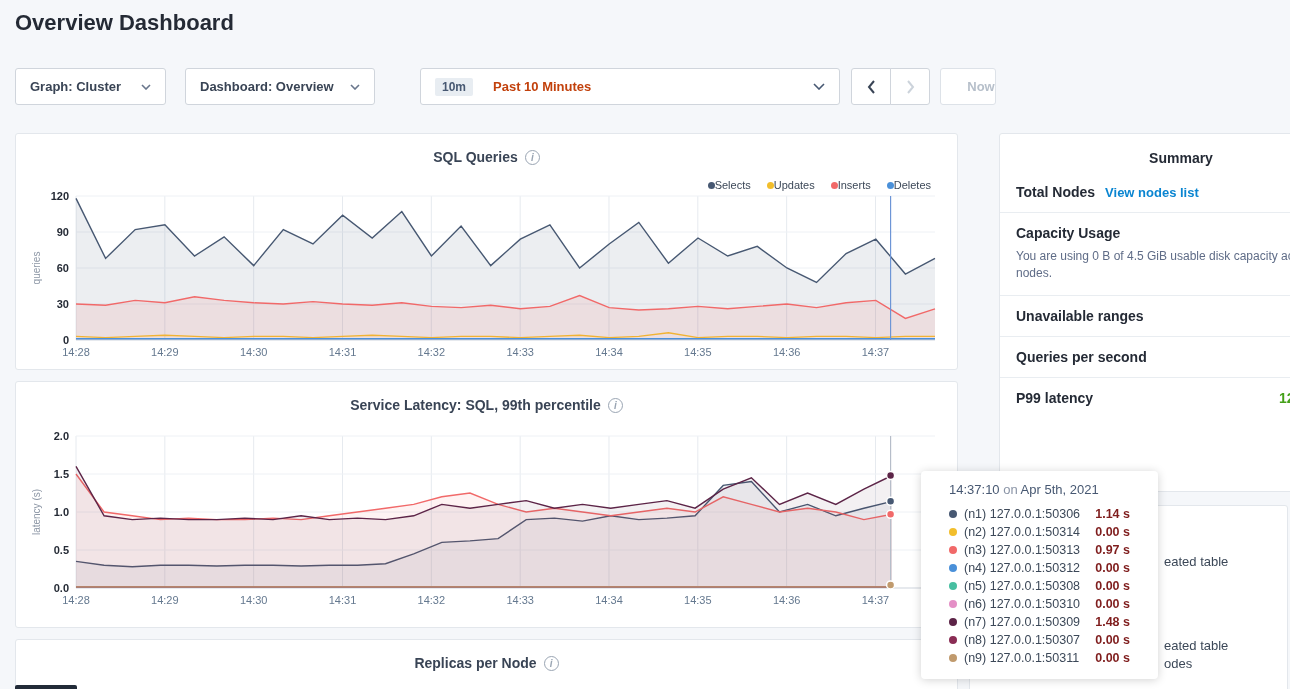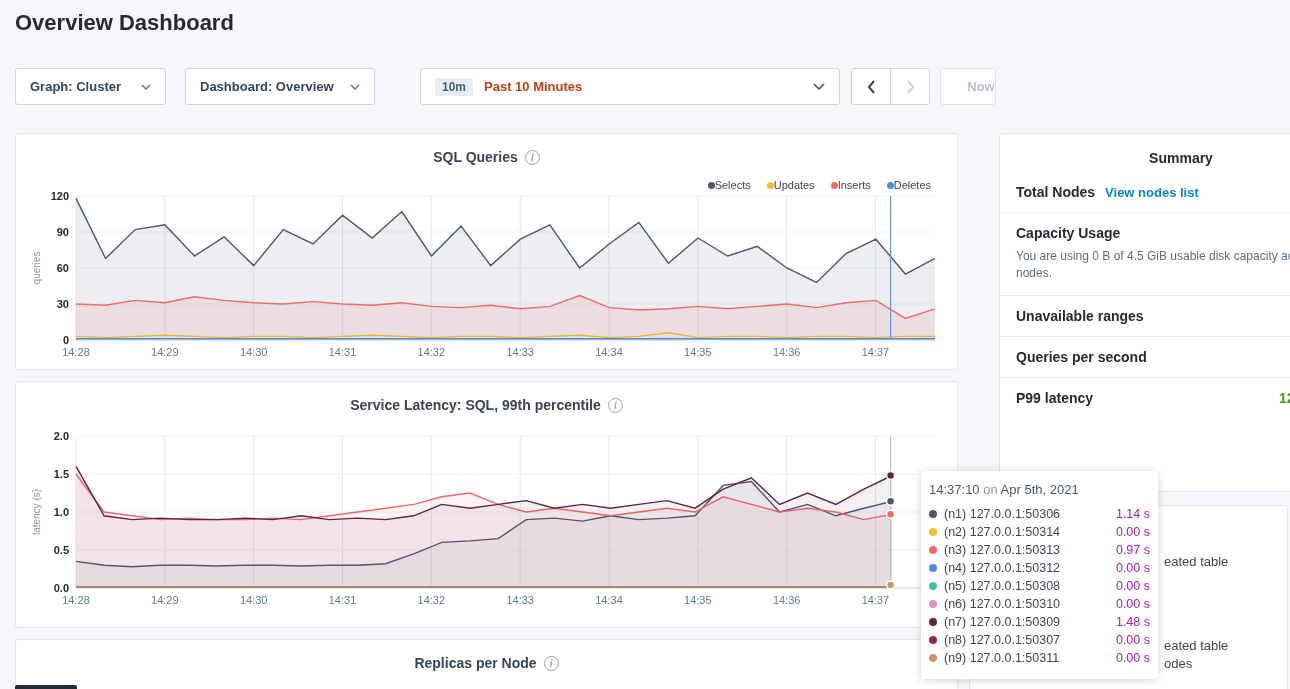--- a/index.html
+++ b/index.html
@@ -7,21 +7,21 @@
   body {
     width:1290px; height:689px; position:relative; overflow:hidden;
     background:#f5f7fa; font-family:"Liberation Sans", sans-serif; color:#242a35;
   }
   h1.page-title { position:absolute; left:15px; top:10px; margin:0; font-size:22px; font-weight:600; color:#242a35; }
 
   
   .btn {
     position:absolute; top:68px; height:37px; background:#fff;
     border:1px solid #d0d5dc; border-radius:3px; display:flex; align-items:center;
-    font-size:13px; font-weight:bold; color:#394455; cursor:pointer; padding:0 14px;
+    font-size:13px; font-weight:bold; color:#394455; cursor:pointer; padding:0 14px;gap:9px;
   }
   #graph-btn { left:15px; gap:20px; }
   #dashboard-btn { left:185px; gap:16px; }
   #time-btn { left:420px; width:420px; }
   .time-badge { background:#e8edf2; border-radius:2px; padding:2px 7px; font-size:12px; font-weight:bold; color:#475872; margin-right:11px; }
   .time-label { flex:1; color:#c2410c; text-align:left; }
   #prev-btn { left:851px; width:40px; justify-content:center; border-radius:3px 0 0 3px; padding:0; }
   #next-btn { left:890px; width:40px; justify-content:center; border-radius:0 3px 3px 0; padding:0; }
   #now-btn  { left:940px; width:43px; justify-content:center; color:#b6bfca; border-color:#dde2e8; cursor:default;padding-left:40px; }
 
@@ -55,28 +55,28 @@
   .sum-head { display:flex; align-items:baseline; gap:10px; }
   .sum-label { font-size:14px; font-weight:bold; color:#242a35; white-space:nowrap; }
   .sum-link { font-size:13px; font-weight:bold; color:#0a85d1; text-decoration:none; cursor:pointer; white-space:nowrap; }
   .sum-value { margin-left:auto; font-size:14px; font-weight:bold; }
   .sum-desc { margin:7px 0 0; font-size:12px; color:#5f6c87; line-height:1.45; }
 
   
   #tooltip {
     position:absolute; left:921px; top:471px; width:237px; z-index:20;
     background:#fff; border-radius:4px; box-shadow:0 1px 10px rgba(0,0,0,0.18);
-    padding:11px 8px 12px;
+    padding:11px 28px 12px;
   }
   .tt-head { font-size:13px; margin-bottom:8px; color:#475872; }
   .tt-conj { color:#8a94a6; }
   .tt-row { display:flex; align-items:center; gap:7px; font-size:12.5px; height:18px; }
   .tt-dot { width:8px; height:8px; border-radius:50%; flex:none; }
   .tt-label { color:#3c4858; white-space:nowrap; }
-  .tt-value { margin-left:auto; font-weight:normal; color:#a21caf; white-space:nowrap; }
+  .tt-value { margin-left:auto; font-weight:bold; color:#7f1d1d; white-space:nowrap; }
 
   
   .event-frag { position:absolute; font-size:13px; color:#3c4858; white-space:nowrap; }
   #frag-0 { left:194px; top:48px; }
   #frag-1 { left:194px; top:132px; }
   #frag-2 { left:194px; top:150px; }
 
   .bottom-sliver { position:absolute; left:15px; top:685px; width:62px; height:4px; background:#222b38; border-radius:2px 2px 0 0; }
 </style>
 </head>

